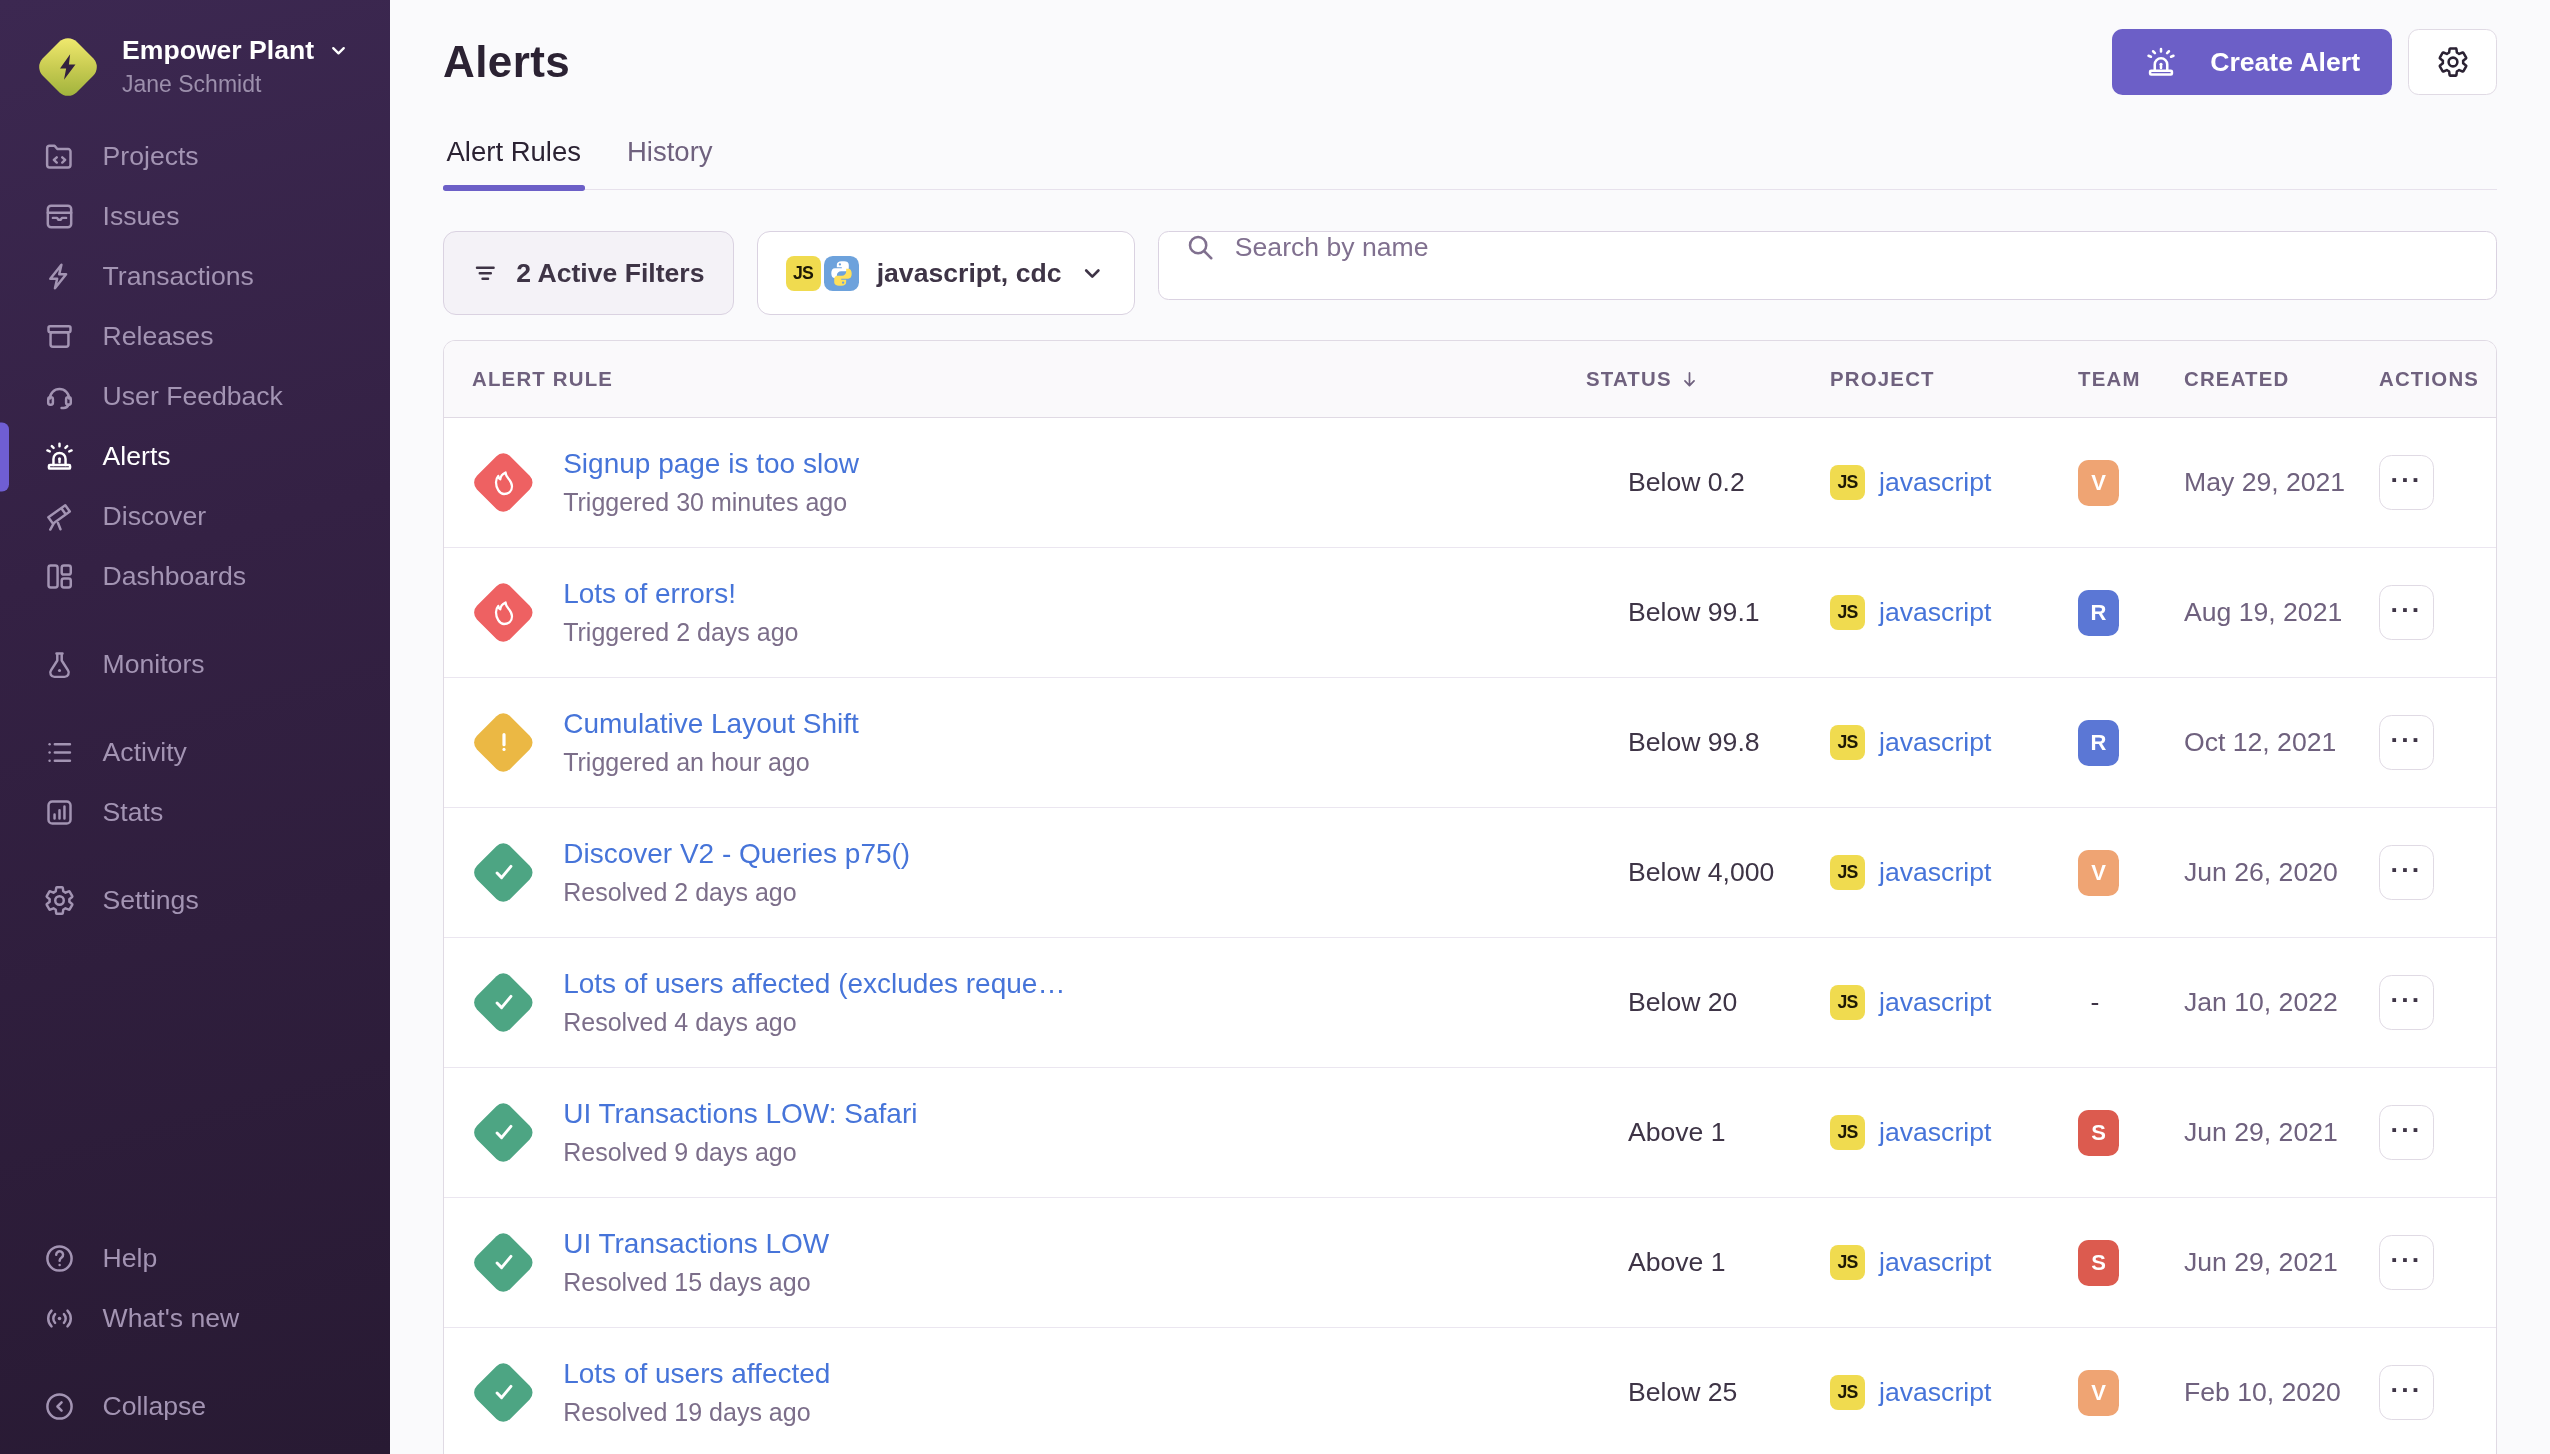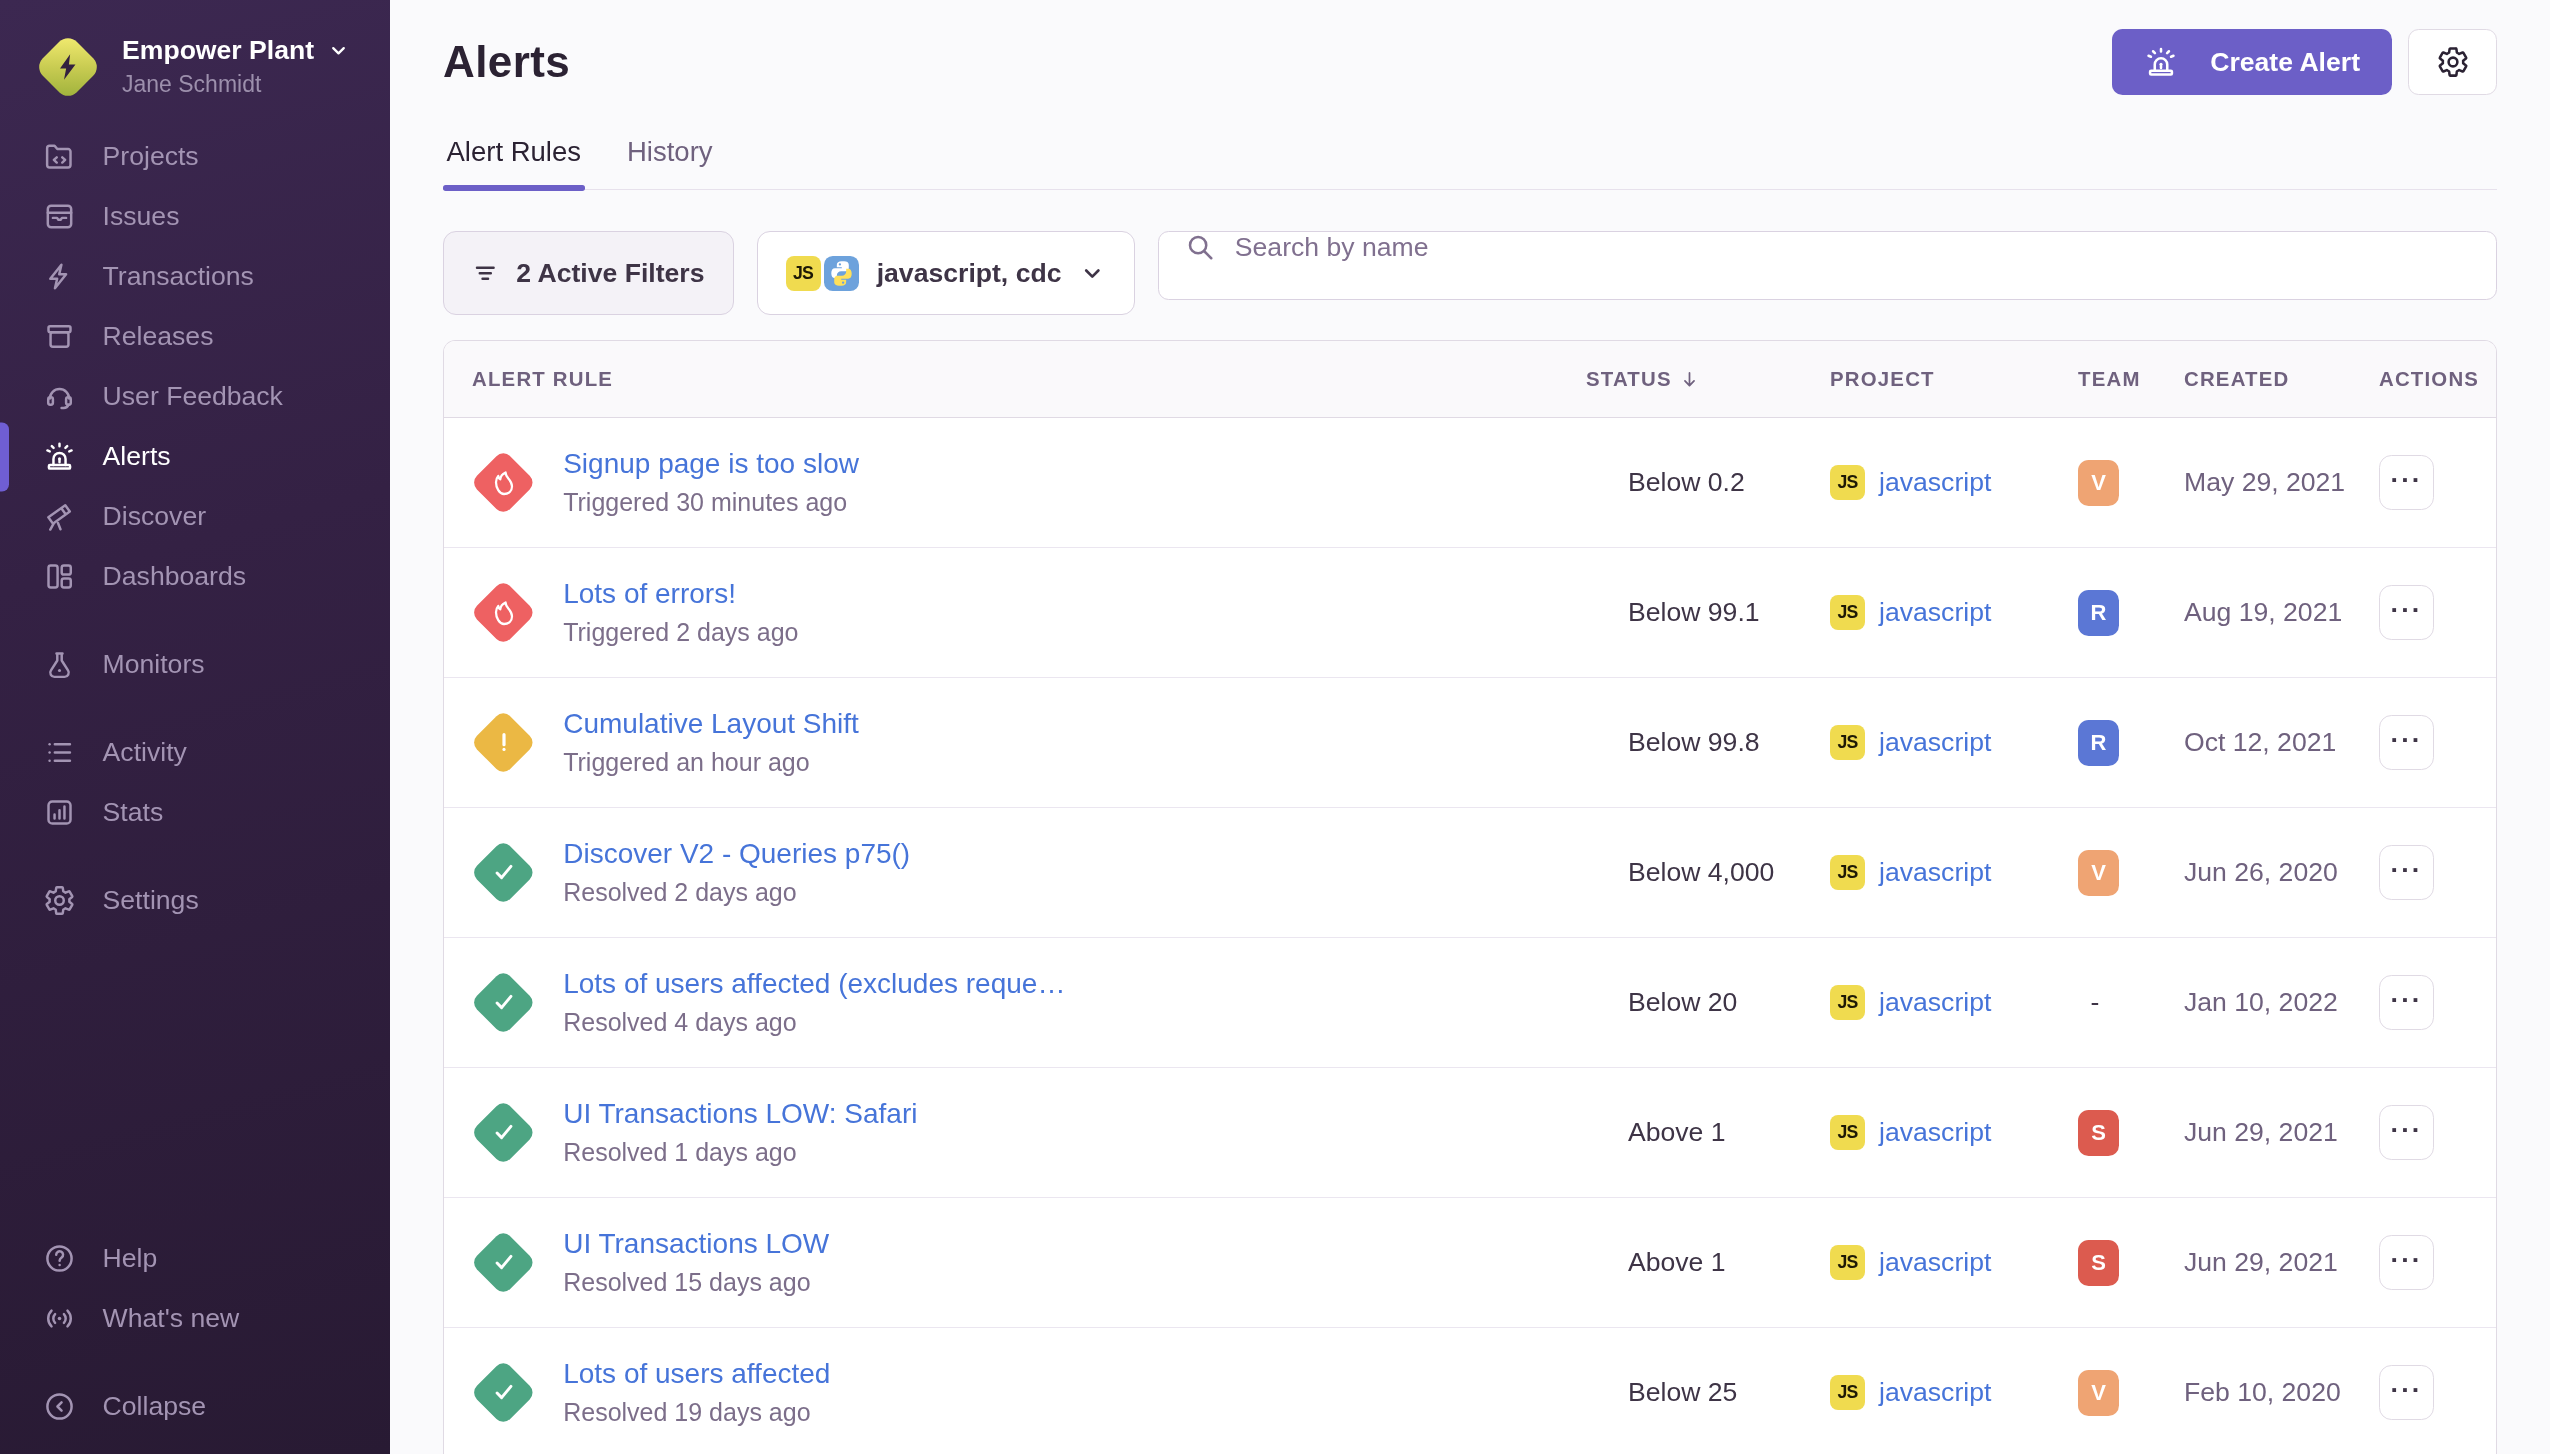--- a/index.html
+++ b/index.html
@@ -499,21 +499,21 @@
           </div>
           <div class="grid-row trow">
     <div class="c-rule">
       <span class="diamond" style="--dc:#4DA583">
                 <svg viewBox="0 0 24 24" fill="none" stroke="currentColor" stroke-width="2.2" stroke-linecap="round" stroke-linejoin="round">
                   <path d="m6.8 12.8 3.4 3.4 7-8.4"></path>
                 </svg>
               </span>
       <div style="min-width:0">
         <a class="rtitle">UI Transactions LOW: Safari</a>
-        <div class="rsub">Resolved 1 days ago</div>
+        <div class="rsub">Resolved 9 days ago</div>
       </div>
     </div>
     <div class="c-status">
       <span style="display:inline-flex;color:#3A9D75">
                 <svg viewBox="0 0 24 24" fill="none" stroke-width="2.1" stroke-linecap="round" stroke-linejoin="round">
                   <path d="M12 19.5v-14M6.6 10.8 12 5l5.4 5.8"></path>
                 </svg>
               </span>
       <span>Above 1</span>
     </div>

